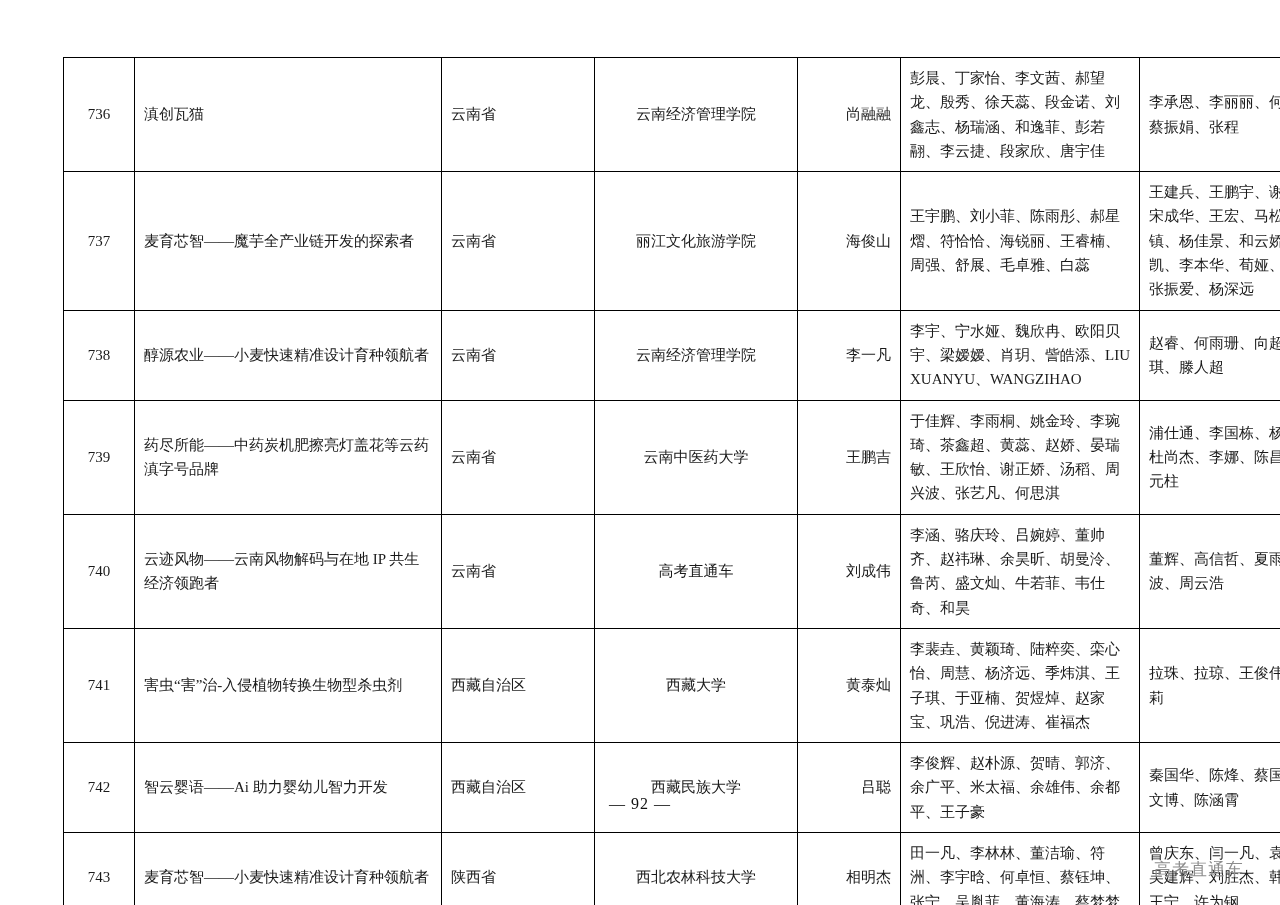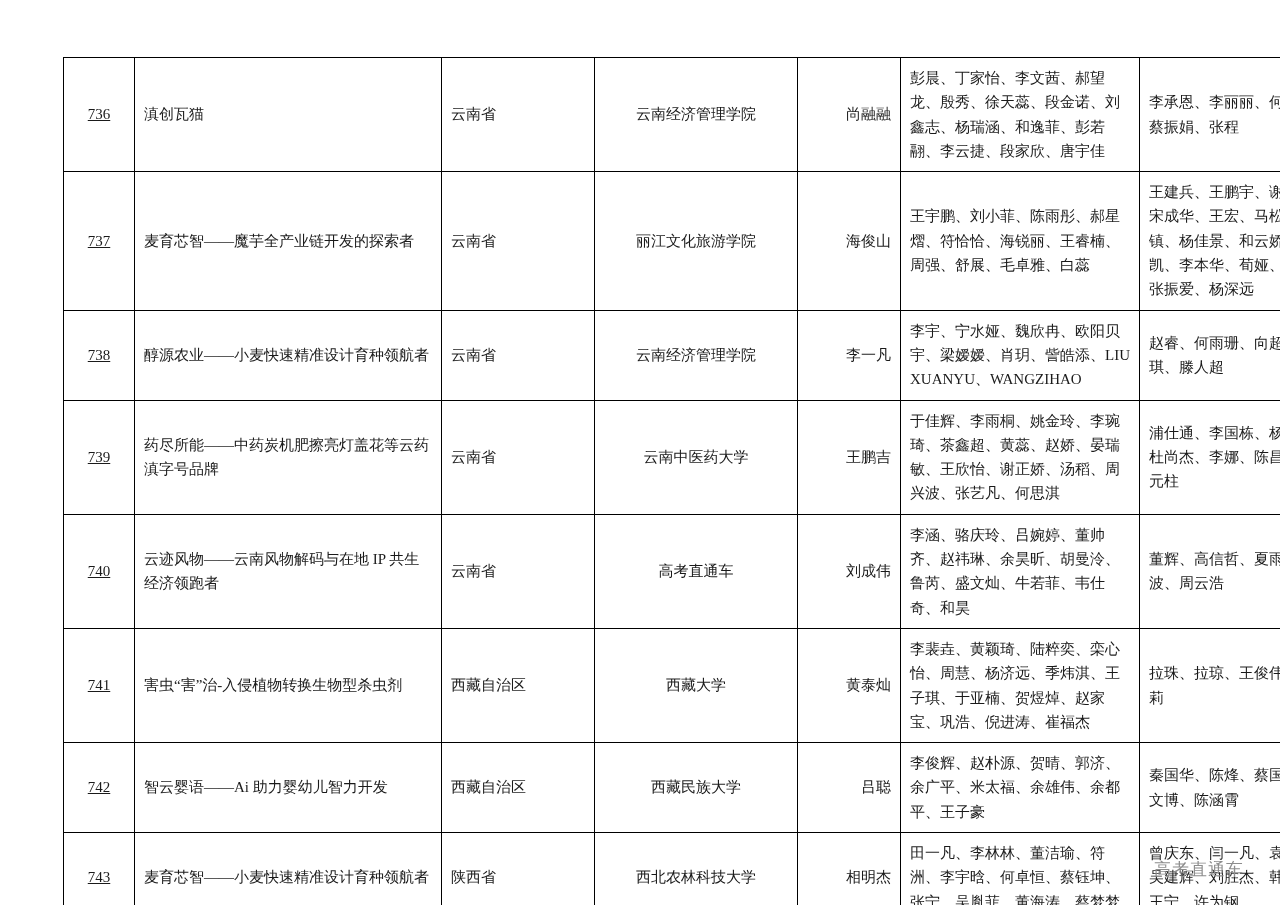--- a/index.html
+++ b/index.html
@@ -37,21 +37,20 @@
     vertical-align: middle;
     padding: 8px 9px;
     font-size: 15px;
     line-height: 1.62;
     word-break: break-word;
   }
   td.c-no {
     width: 52px;
     text-align: center;
     font-size: 15px;
-    text-decoration: underline;
   }
   td.c-title {
     width: 288px;
     text-align: left;
   }
   td.c-prov {
     width: 134px;
   }
   td.c-school {
     width: 184px;
@@ -167,16 +166,17 @@
           <td class="c-prov">陕西省</td>
           <td class="c-school">西北农林科技大学</td>
           <td class="c-leader">相明杰</td>
           <td class="c-members">田一凡、李林林、董洁瑜、符洲、李宇晗、何卓恒、蔡钰坤、张宁、吴胤菲、董海涛、蔡梦梦</td>
           <td class="c-advisors">曾庆东、闫一凡、袁凤平、吴建辉、刘胜杰、韩德俊、王宁、许为钢</td>
         </tr>
       </tbody>
     </table>
   </div>
 
+  <div class="pagenum">— 92 —</div>
 
   <div class="watermark">高考直通车</div>
 
 </div>
 
 </body></html>

